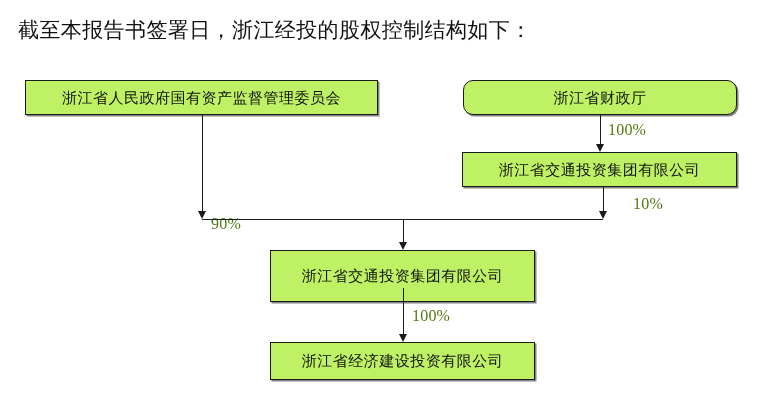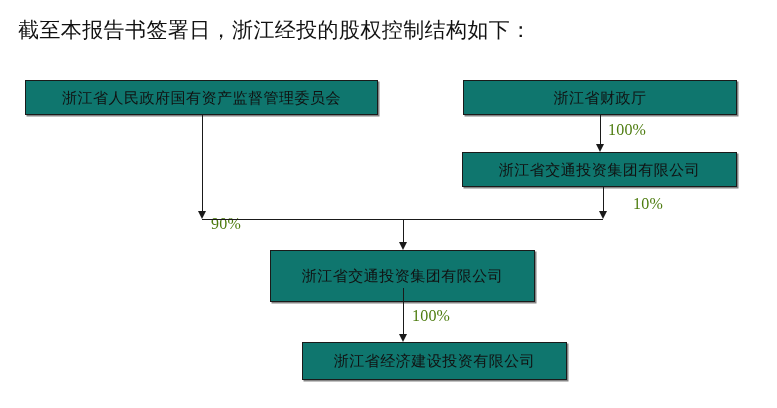--- a/index.html
+++ b/index.html
@@ -25,41 +25,41 @@
     font-size: 21px;
     line-height: 28px;
     letter-spacing: 0.4px;
     white-space: nowrap;
     color: #111111;
   }
   .node {
     position: absolute;
     box-sizing: border-box;
     border: 1px solid #1a1a1a;
-    background: #0f766e;
+    background: #bef264;
     display: flex;
     align-items: center;
     justify-content: center;
     text-align: center;
     font-size: 15px;
     line-height: 1.2;
     letter-spacing: 0.5px;
     color: #111111;
     box-shadow: 1.5px 1.5px 0 0 rgba(110,110,110,0.85);
   }
   .node-label {
     display: block;
     white-space: nowrap;
   }
   
   #node-sasac      { left: 25px;  top: 80px;  width: 353px; height: 35px; }
-  #node-finance    { left: 463px; top: 80px;  width: 274px; height: 35px; }
+  #node-finance    { left: 463px; top: 80px;  width: 274px; height: 35px; border-radius: 10px; }
   #node-caiwu      { left: 462px; top: 152px; width: 275px; height: 35px; }
   #node-jiaotou    { left: 270px; top: 250px; width: 265px; height: 52px; }
-  #node-jingjianto { left: 270px; top: 342px; width: 265px; height: 38px; margin-left: 32px; }
+  #node-jingjianto { left: 270px; top: 342px; width: 265px; height: 38px; }
 
   
   .vline {
     position: absolute;
     width: 0;
     border-left: 1px solid #1a1a1a;
   }
   .hline {
     position: absolute;
     height: 0;

